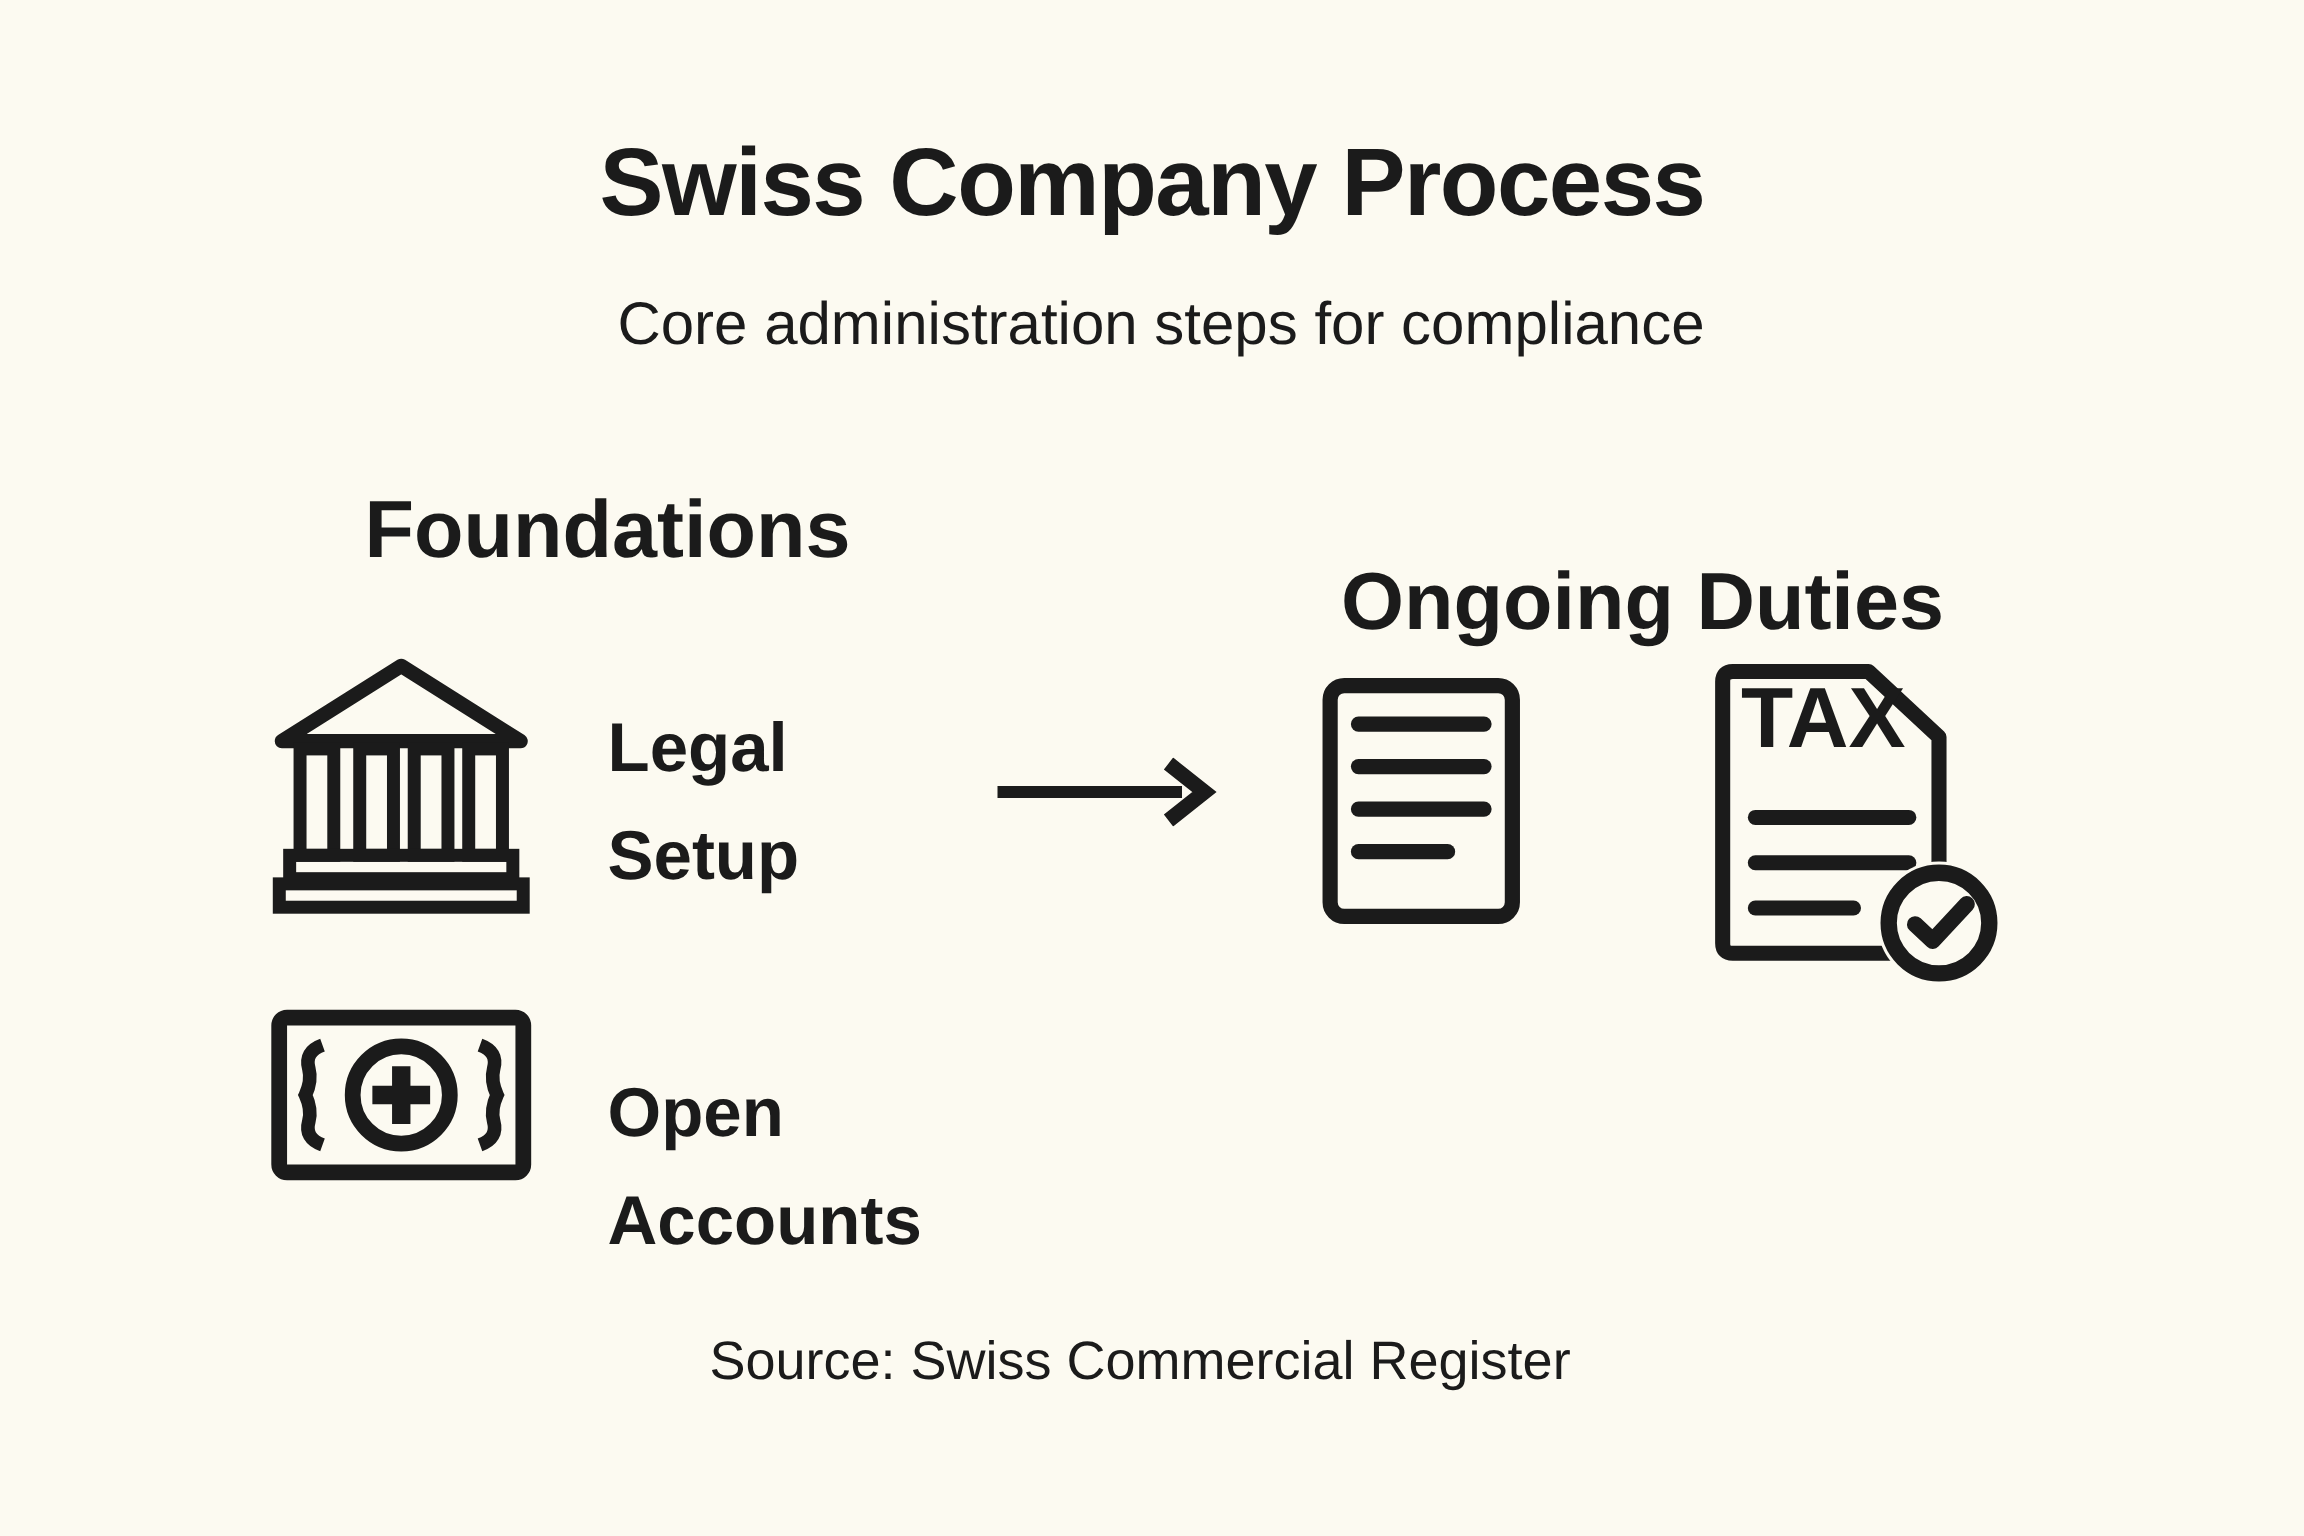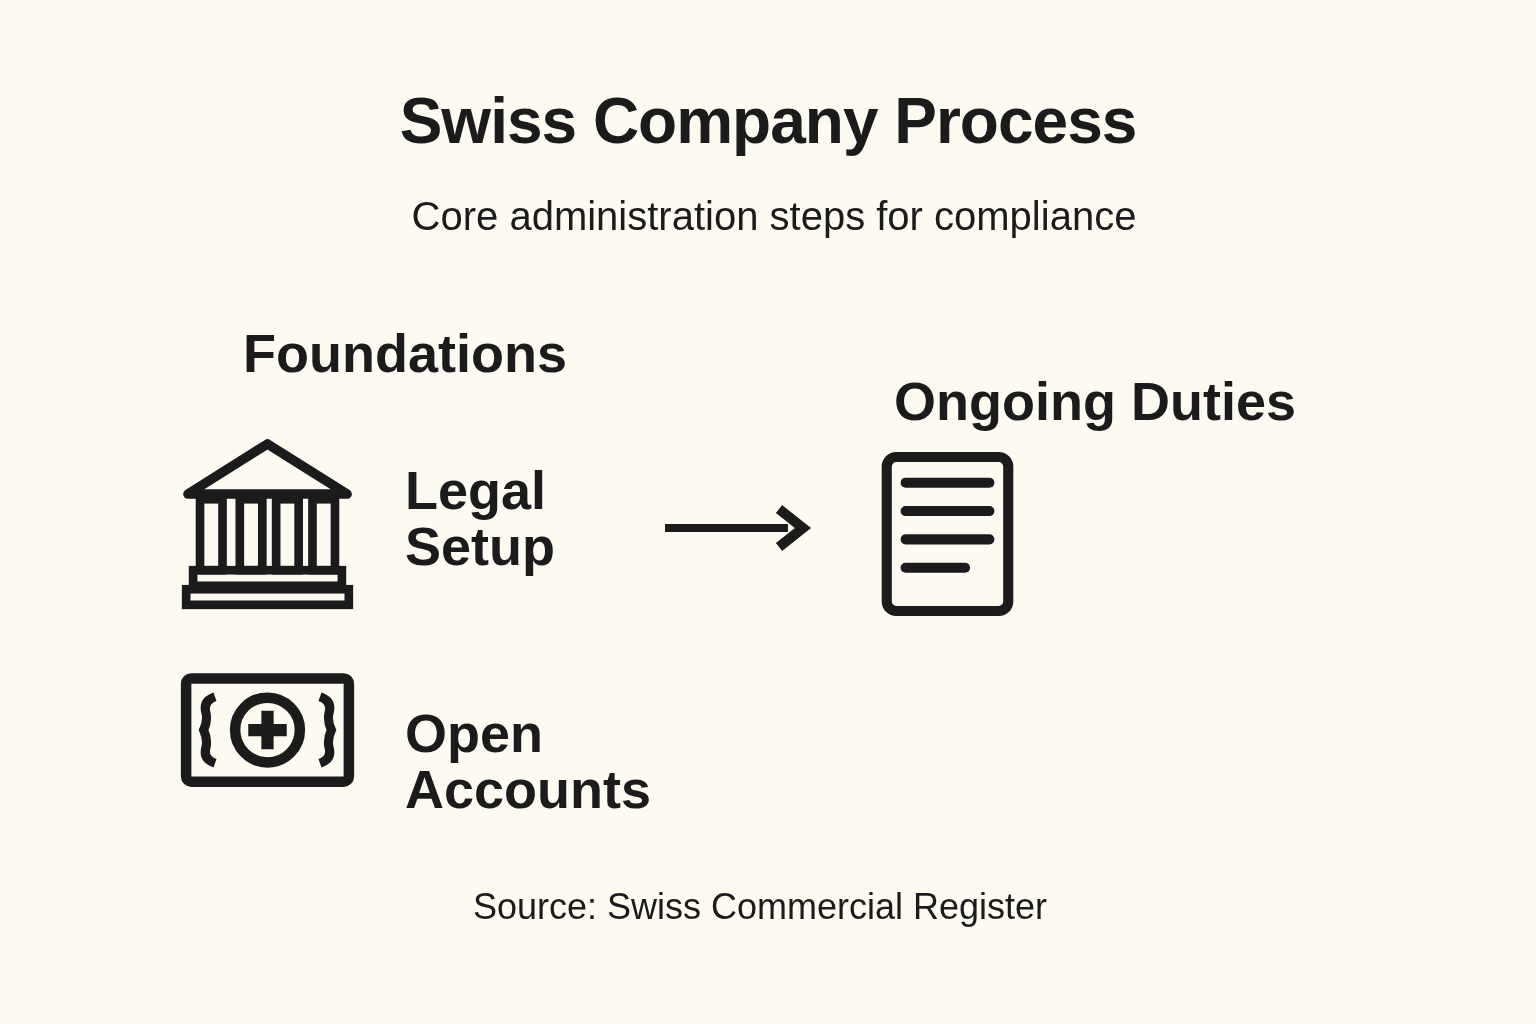--- a/index.html
+++ b/index.html
@@ -24,21 +24,21 @@
     padding-left:12px;
   }
   .col-header{
     top:322px;width:550px;
     font-size:54px;font-weight:700;
     text-align:center;
   }
   .hdr-left{left:130px;}
   .hdr-right{left:820px;margin-top:48px;}
   .item-label{
-    font-size:54px;font-weight:700;line-height:56px;
+    font-size:46px;font-weight:700;line-height:72px;
   }
   .lbl-legal{left:405px;top:462px;width:220px;}
   .lbl-open{left:405px;top:705px;width:240px;}
   .lbl-records{left:822px;top:684px;width:250px;text-align:center;}
   .lbl-tax{left:1140px;top:684px;width:165px;text-align:center;}
   .ic-bank{left:180px;top:437px;}
   .ic-money{left:180px;top:672px;}
   .ic-arrow{left:663px;top:505px;}
   .ic-doc{left:880px;top:450px;}
   .ic-tax{left:1138px;top:441px;}
@@ -102,16 +102,28 @@
   <div class="abs ic-doc">
     <svg width="135" height="168" viewBox="0 0 100 124" aria-hidden="true">
       <rect class="stroke" stroke-width="7.5" x="5" y="5" width="90" height="114" rx="7"></rect>
       <path class="stroke" stroke-width="7.5" stroke-linecap="round" d="M19 24 H81"></path>
       <path class="stroke" stroke-width="7.5" stroke-linecap="round" d="M19 45 H81"></path>
       <path class="stroke" stroke-width="7.5" stroke-linecap="round" d="M19 66 H81"></path>
       <path class="stroke" stroke-width="7.5" stroke-linecap="round" d="M19 87 H63"></path>
     </svg>
   </div>
 
+  <div class="abs ic-tax">
+    <svg width="202" height="218" viewBox="0 0 120 130" aria-hidden="true">
+      <path class="stroke" stroke-width="6" stroke-linejoin="round" d="M10 4 H64 L92 30 V112 Q92 116 88 116 H10 Q6 116 6 112 V8 Q6 4 10 4 Z"></path>
+      <text class="taxword" x="46" y="34" text-anchor="middle">TAX</text>
+      <path class="stroke" stroke-width="6" stroke-linecap="round" d="M19 62 H80"></path>
+      <path class="stroke" stroke-width="6" stroke-linecap="round" d="M19 80 H80"></path>
+      <path class="stroke" stroke-width="6" stroke-linecap="round" d="M19 98 H58"></path>
+      <circle class="bgfill" cx="92" cy="104" r="24.5"></circle>
+      <circle class="stroke" stroke-width="6.5" cx="92" cy="104" r="20"></circle>
+      <path class="stroke" stroke-width="6.5" stroke-linecap="round" stroke-linejoin="round" d="M82.5 104.5 L89.5 111 L103 96.5"></path>
+    </svg>
+  </div>
 
   <div class="abs source">Source: Swiss Commercial Register</div>
 
 </div>
 
 </body></html>

